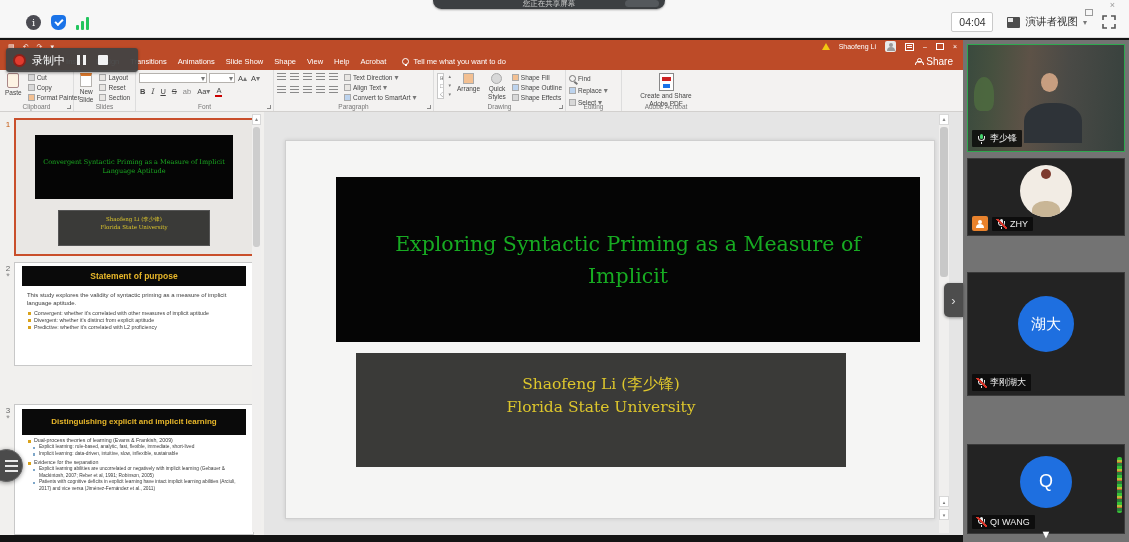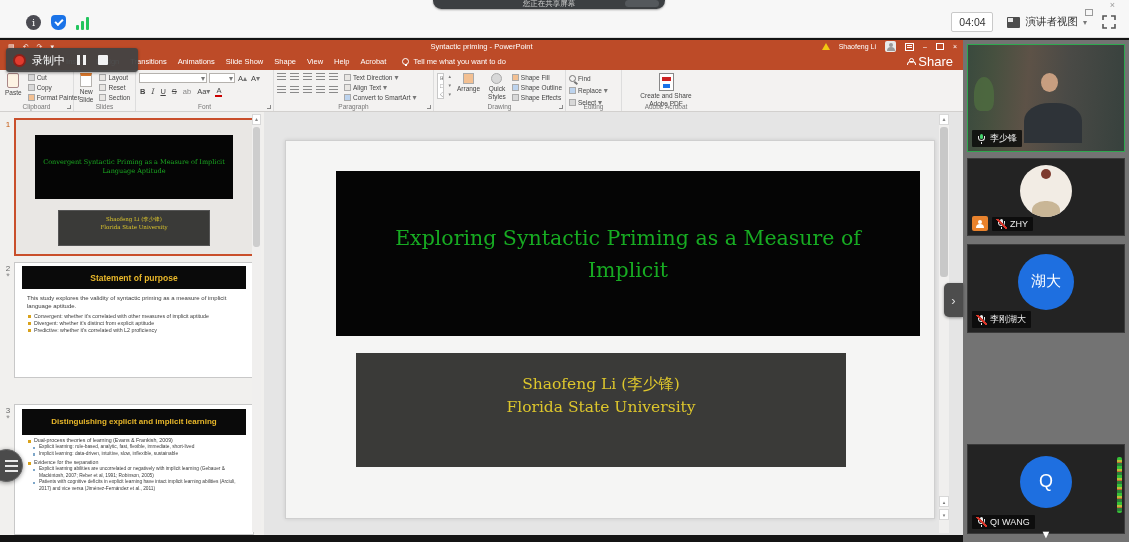--- a/index.html
+++ b/index.html
@@ -44,21 +44,21 @@
   .avatarbox::after{content:"";position:absolute;left:1.5px;bottom:1px;width:8px;height:4px;border-radius:4px 4px 0 0;background:#9a9a9a}
   .winbox{width:8px;height:7px;border:1px solid #fff;display:inline-block}
   .ribbonopt{width:9px;height:8px;border:1px solid #fff;position:relative}
   .ribbonopt::after{content:"";position:absolute;left:1px;top:1px;width:5px;height:1px;background:#fff;box-shadow:0 2px 0 #fff}
 
   .ppt-menu{position:absolute;left:0;top:13px;width:963px;height:17px;background:#bd4b28;display:flex;align-items:center;color:#fff}
   .tabs{display:flex;gap:11px;margin-left:12px;font-size:7.5px;white-space:nowrap}
   .tellme{display:flex;align-items:center;gap:4px;margin-left:16px;font-size:7.5px}
   .bulb{width:7px;height:7px;border:1px solid #fff;border-radius:50%;position:relative}
   .bulb::after{content:"";position:absolute;left:2px;bottom:-2px;width:2px;height:2px;background:#fff}
-  .menuShare{position:absolute;right:10px;display:flex;align-items:center;gap:4px;font-size:13px}
+  .menuShare{position:absolute;right:10px;display:flex;align-items:center;gap:4px;font-size:10px}
   .personOutline{width:7px;height:7px;position:relative}
   .personOutline::before{content:"";position:absolute;left:2px;top:0;width:3px;height:3px;border:1px solid #fff;border-radius:50%}
   .personOutline::after{content:"";position:absolute;left:0;bottom:0;width:7px;height:3px;border:1px solid #fff;border-bottom:none;border-radius:4px 4px 0 0}
 
   .rec-overlay{position:absolute;left:6px;top:8px;width:132px;height:24px;background:rgba(66,66,66,.95);border-radius:3px;
     display:flex;align-items:center;z-index:8;box-shadow:0 1px 3px rgba(0,0,0,.4)}
   .rec-dot{width:13px;height:13px;border-radius:50%;background:#e23b2e;border:2px solid #8f2019;margin-left:7px}
   .rec-label{color:#fff;font-size:11px;margin-left:6px;white-space:nowrap}
   .pausebtn{display:flex;gap:3px;margin-left:12px}
   .pausebtn i{display:block;width:3px;height:10px;background:#f2f2f2}
@@ -106,21 +106,21 @@
   .tb-li::before{content:"";position:absolute;left:1px;top:2.5px;width:3px;height:3px;background:#d9a21b}
   .tb-li.lv1{padding-left:12px;font-size:4.8px;line-height:6.5px}
   .tb-li.lv1::before{left:6px;width:2.5px;height:2.5px;background:#7fa7c9}
   .tscroll{position:absolute;left:252px;top:2px;width:9px;height:418px;background:#f0efee}
   .tscroll .up{width:9px;height:11px;background:#fff;border:1px solid #d8d8d8;font-size:6px;color:#888;text-align:center;line-height:9px}
   .tscroll .th{width:7px;margin:2px auto;height:120px;background:#cdcdcd;border-radius:3px}
 
   
   .canvas{position:absolute;left:264px;top:72px;width:699px;height:423px;background:#e5e5e5}
   .slide{position:absolute;left:285px;top:100px;width:650px;height:379px;background:#f5f5f4;border:1px solid #cfcfcf;box-shadow:0 0 4px rgba(0,0,0,.12)}
-  .sl-title{position:absolute;left:50px;top:30px;width:584px;height:165px;background:#050505;display:flex;align-items:center;justify-content:center;padding:0 18px}
+  .sl-title{position:absolute;left:50px;top:36px;width:584px;height:165px;background:#050505;display:flex;align-items:center;justify-content:center;padding:0 18px}
   .sl-title div{color:#17ab22;font-family:"DejaVu Serif",serif;font-size:20.5px;line-height:32px;text-align:center}
   .sl-sub{position:absolute;left:70px;top:212px;width:490px;height:114px;background:#3a3a38;display:flex;flex-direction:column;align-items:center;padding-top:20px}
   .sl-sub div{color:#ddc62c;font-family:"DejaVu Serif",serif;font-size:15.5px;line-height:23px;text-align:center}
 
   .vscroll{position:absolute;left:939px;top:74px;width:10px;height:419px;background:#f0efee}
   .vscroll .up{width:10px;height:11px;background:#fff;border:1px solid #d8d8d8;font-size:6px;color:#888;text-align:center;line-height:9px}
   .vscroll .th{width:8px;margin:2px auto;height:150px;background:#c8c8c8;border-radius:3px}
   .vnav{position:absolute;left:0;width:10px;height:11px;background:#fff;border:1px solid #d8d8d8;font-size:5px;color:#777;text-align:center;line-height:10px}
   .ppt-bottom{position:absolute;left:0;top:495px;width:963px;height:7px;background:#141414}
 
@@ -216,21 +216,20 @@
 
   <div class="ppt">
 
     <div class="ppt-titlebar">
       <div class="qat">
         <span>▤</span>
         <span>↶</span>
         <span>↷</span>
         <span>▾</span>
       </div>
-      <div class="ppt-title">Syntactic priming - PowerPoint</div>
       <div class="acct">
         <span class="warn"></span>
         <span>Shaofeng Li</span>
         <span class="avatarbox"></span>
         <span class="ribbonopt"></span>
         <span>–</span>
         <span class="winbox"></span>
         <span>×</span>
       </div>
     </div>
@@ -464,21 +463,21 @@
         </div>
         <div class="t1-gray">
           <div><span>Shaofeng Li (李少锋)</span><br><span>Florida State University</span></div>
         </div>
       </div>
 
       <div class="tnum" style="left:3px;top:152px">
         <span>2</span>
         <span class="star">*</span>
       </div>
-      <div class="thumb" style="top:150px;height:116px">
+      <div class="thumb" style="top:150px;height:104px">
         <div class="thead">
             <div>Statement of purpose</div>
           </div>
         <div class="tbody">
           <div class="intro">This study explores the validity of syntactic priming as a measure of implicit language aptitude.</div>
           <div class="tb-li">Convergent: whether it's correlated with other measures of implicit aptitude</div>
           <div class="tb-li">Divergent: whether it's distinct from explicit aptitude</div>
           <div class="tb-li">Predictive: whether it's correlated with L2 proficiency</div>
         </div>
       </div>
@@ -557,21 +556,21 @@
       <div class="namechip" style="left:24px">
         <span class="mic muted">
             <i class="cap"></i>
             <i class="base"></i>
             <i class="stem"></i>
           </span>
         <span>ZHY</span>
       </div>
     </div>
 
-    <div class="tile" style="top:204px;height:89px">
+    <div class="tile" style="top:232px;height:124px">
       <div class="avatar-circle av-blue" style="width:56px;height:56px;font-size:15px">
         <span>湖大</span>
       </div>
       <div class="namechip">
         <span class="mic muted">
             <i class="cap"></i>
             <i class="base"></i>
             <i class="stem"></i>
           </span>
         <span>李刚湖大</span>

